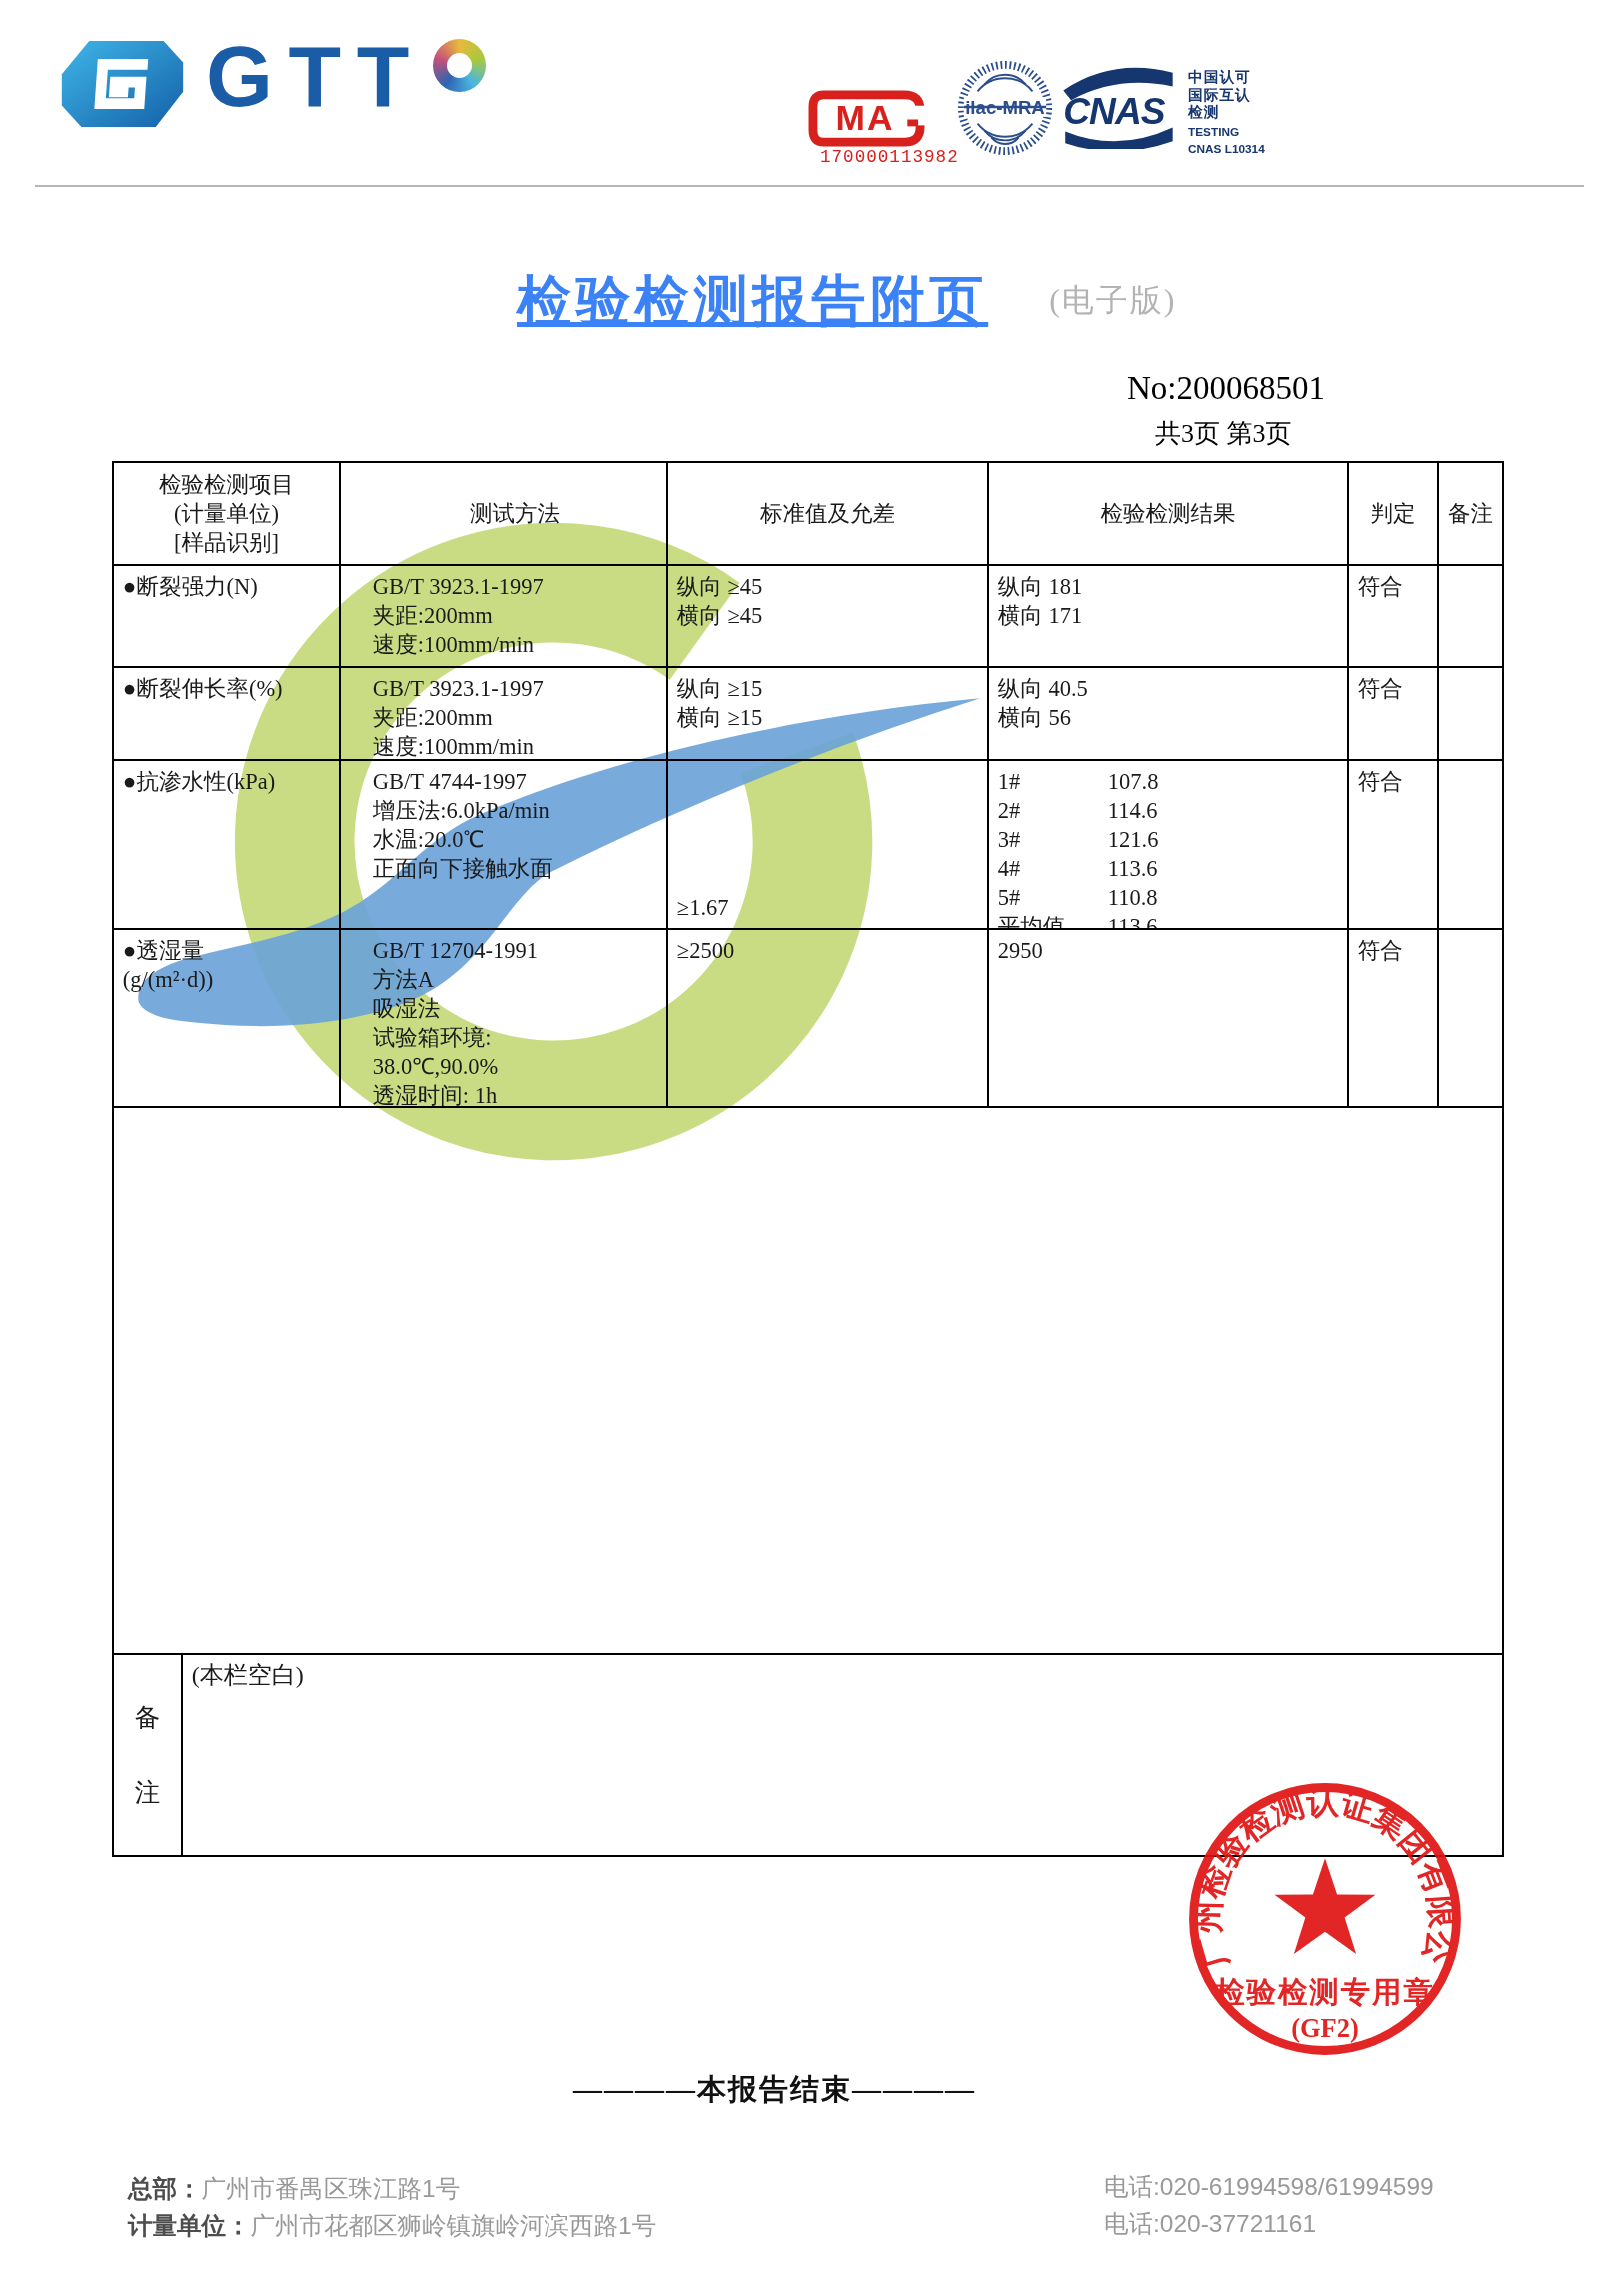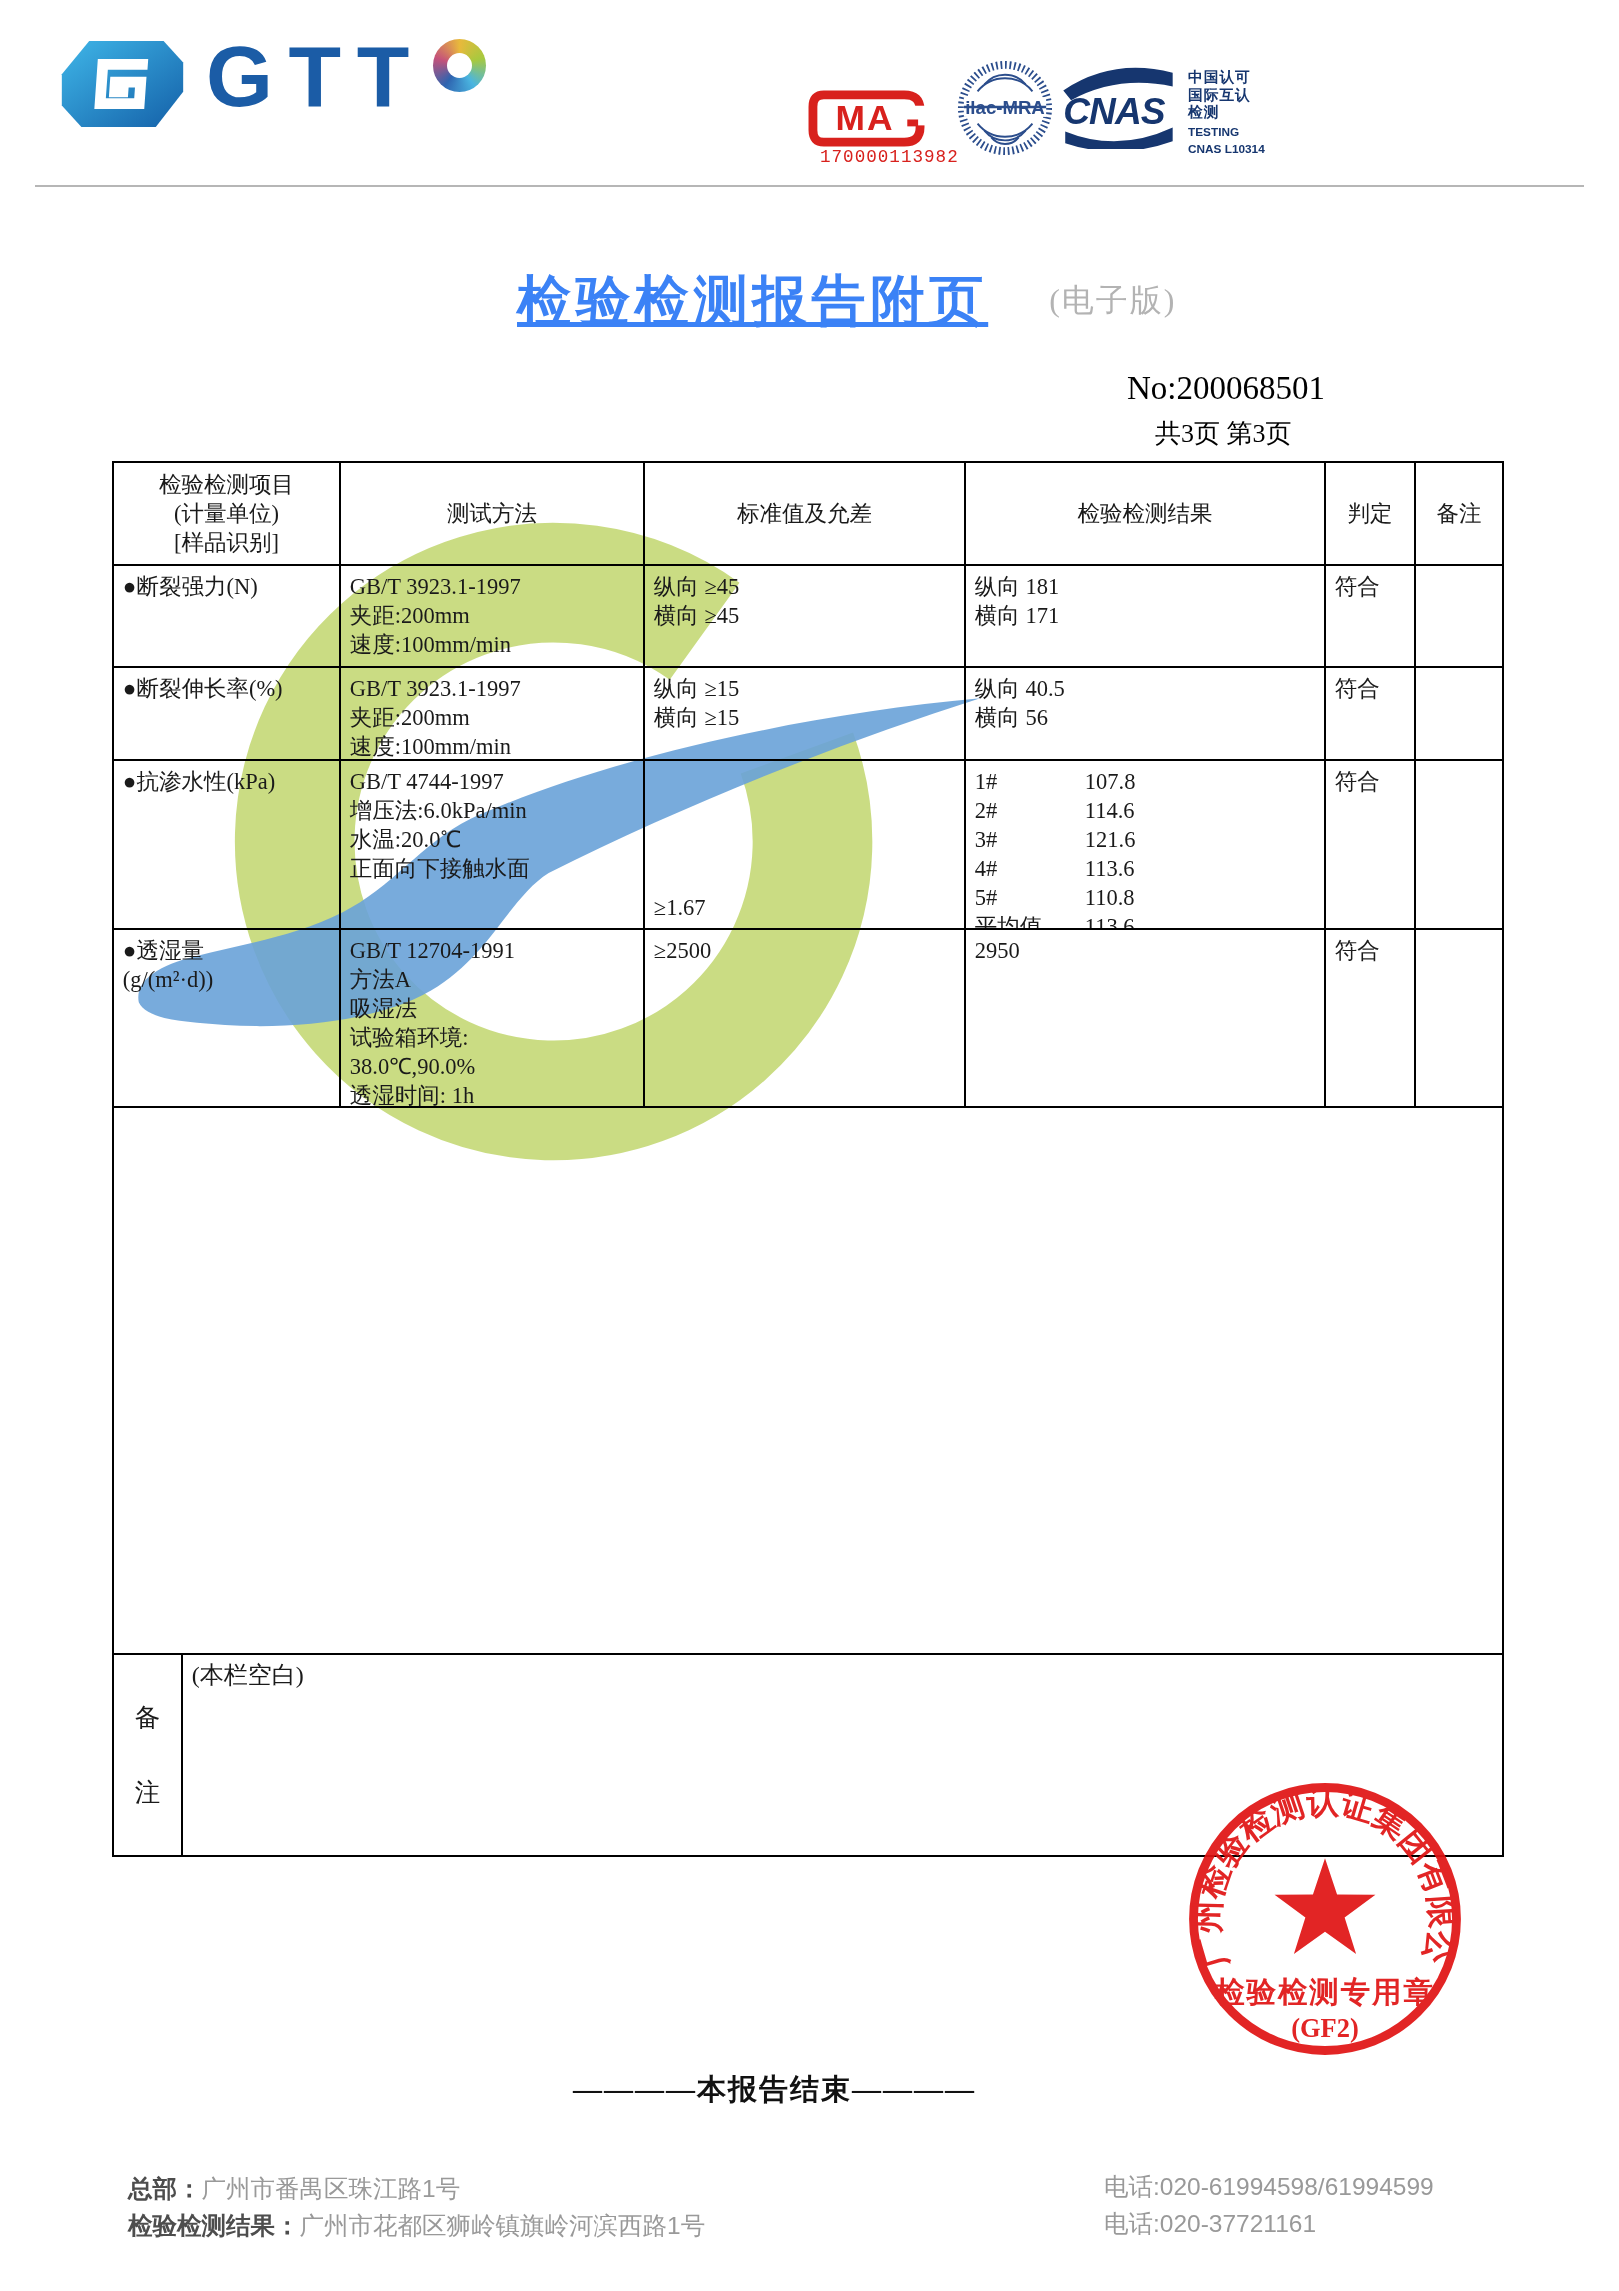--- a/index.html
+++ b/index.html
@@ -33,21 +33,21 @@
   
   #watermark{left:127px;top:510px;z-index:0;}
 
   
   #rtable{left:112px;top:461px;width:1388px;border:2.9px solid #000;z-index:1;
     font-size:22.5px;line-height:29px;}
   .trow{display:flex;border-bottom:2px solid #000;}
   .trow:last-child{border-bottom:none;}
   .tcell{border-right:2px solid #000;box-sizing:border-box;padding:5.9px 8.8px;overflow:hidden;}
   .tcell:last-child{border-right:none;}
-  .c1{width:227px;} .c2{width:304px;} .c3{width:321px;} .c4{width:360px;}
+  .c1{width:227px;} .c2{width:304px;margin-left:23px;} .c3{width:321px;} .c4{width:360px;}
   .c5{width:90px;} .c6{flex:1;}
   .th{display:flex;flex-direction:column;justify-content:center;align-items:center;
     text-align:center;padding:7px 2px;}
   .cellflex{display:flex;flex-direction:column;}
   .bottomed{margin-top:auto;}
   .pair{display:flex;}
   .plabel{width:110px;flex:none;}
   .remark-label{width:69px;flex:none;display:flex;flex-direction:column;
     justify-content:space-around;align-items:center;font-size:25.5px;padding:25.5px 0;}
 
@@ -249,20 +249,20 @@
   <text x="160" y="280" text-anchor="middle" font-size="27" font-weight="bold" fill="#e01313" font-family="Liberation Serif, serif">(GF2)</text>
 </svg>
 
 <div class="abs" id="end-line">————本报告结束————</div>
 
 <div class="abs footer" id="footer-left">
   <div>
     <span class="flabel">总部：</span><span>广州市番禺区珠江路1号</span>
   </div>
   <div>
-    <span class="flabel">检验检测结果：</span><span>广州市花都区狮岭镇旗岭河滨西路1号</span>
+    <span class="flabel">计量单位：</span><span>广州市花都区狮岭镇旗岭河滨西路1号</span>
   </div>
 </div>
 <div class="abs footer" id="footer-right">
   <div>电话:020-61994598/61994599</div>
   <div>电话:020-37721161</div>
 </div>
 
 
 </body></html>

